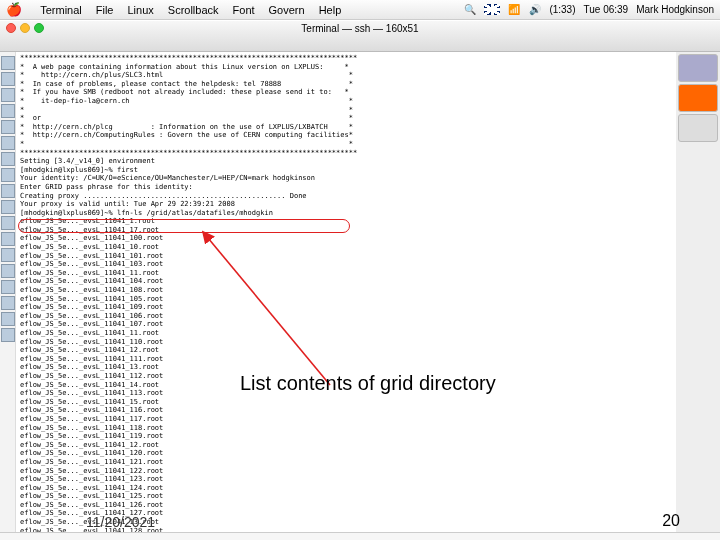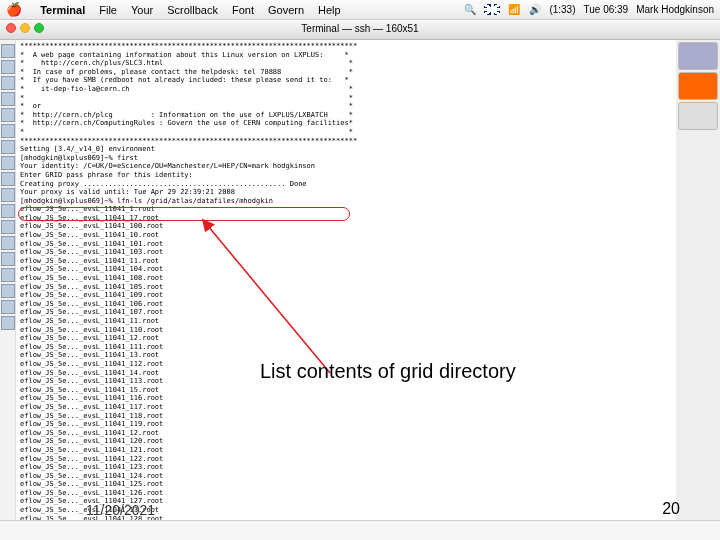--- a/index.html
+++ b/index.html
@@ -18,41 +18,41 @@
     display: flex;
     align-items: center;
     font-size: 11px;
     padding: 0 6px;
     gap: 14px;
   }
   .menubar .apple {
     font-size: 13px;
     margin-right: 4px;
   }
-  .menubar .app { font-weight: bold; }
+  .menubar .app { font-weight: normal; }
   .menubar .spacer { flex: 1; }
   .menubar .right { display: flex; align-items: center; gap: 8px; font-size: 10px; }
   .menubar .flag { width: 16px; height: 11px; background: #012169; position: relative; }
   .menubar .flag::before, .menubar .flag::after {
     content: ""; position: absolute;
   }
   .menubar .flag::before {
     background: linear-gradient(to bottom right, transparent 42%, #fff 42% 58%, transparent 58%),
                 linear-gradient(to bottom left, transparent 42%, #fff 42% 58%, transparent 58%);
     inset:0;
   }
   .menubar .flag::after {
     background: linear-gradient(#fff,#fff) center/100% 3px no-repeat,
                 linear-gradient(#fff,#fff) center/3px 100% no-repeat,
                 linear-gradient(#C8102E,#C8102E) center/100% 2px no-repeat,
                 linear-gradient(#C8102E,#C8102E) center/2px 100% no-repeat;
     inset:0;
   }
   .window-title {
-    height: 20px;
+    height: 32px;
     background: linear-gradient(#f7f7f7,#dcdcdc);
     border-top:1px solid #fff;
     border-bottom:1px solid #bbb;
     font-size: 10px;
     text-align: center;
     line-height: 16px;
     position: relative;
   }
   .traffic {
     position: absolute; left: 6px; top: 2px; display: flex; gap: 4px;
@@ -146,21 +146,21 @@
     border-top:1px solid #ccc;
   }
 </style>
 </head>
 <body>
 
 <div class="menubar">
   <span class="apple">🍎</span>
   <span class="app">Terminal</span>
   <span>File</span>
-  <span>Your</span>
+  <span>Linux</span>
   <span>Scrollback</span>
   <span>Font</span>
   <span>Govern</span>
   <span>Help</span>
   <div class="spacer"></div>
   <div class="right">
     <span>🔍</span>
     <span class="flag"></span>
     <span>📶</span>
     <span>🔊</span>
@@ -275,19 +275,19 @@
 
   <svg class="arrow" style="left:200px; top:178px;" width="150" height="170">
     <defs>
       <marker id="ah" markerWidth="8" markerHeight="8" refX="2" refY="4" orient="auto">
         <path d="M0,0 L8,4 L0,8 z" fill="#e02020"></path>
       </marker>
     </defs>
     <line x1="130" y1="155" x2="8" y2="8" stroke="#e02020" stroke-width="1.6" marker-end="url(#ah)"></line>
   </svg>
 
-  <div class="annotation" style="left:240px; top:320px;margin-left:20px;">List contents of grid directory</div>
+  <div class="annotation" style="left:240px; top:320px;">List contents of grid directory</div>
 
   <div class="footer-left">11/20/2021</div>
   <div class="footer-right">20</div>
 
   <div class="dock-bottom"></div>
 </div>
 
 </body></html>

